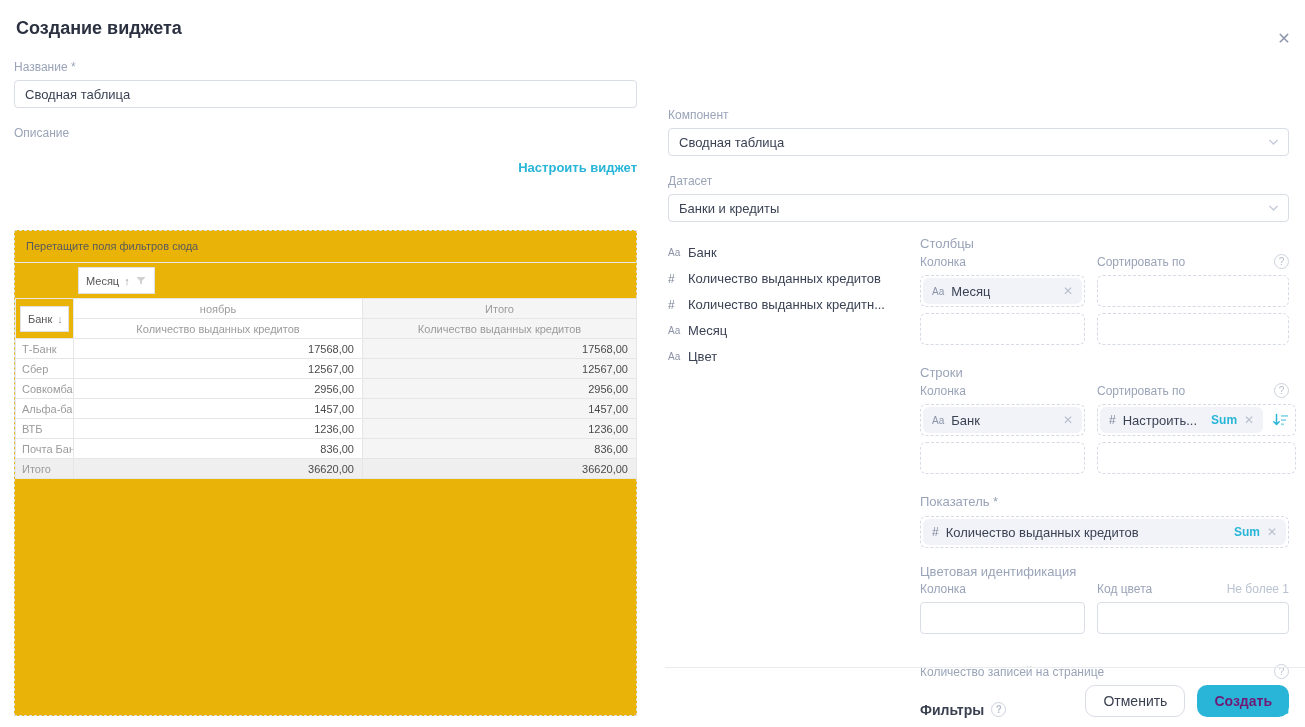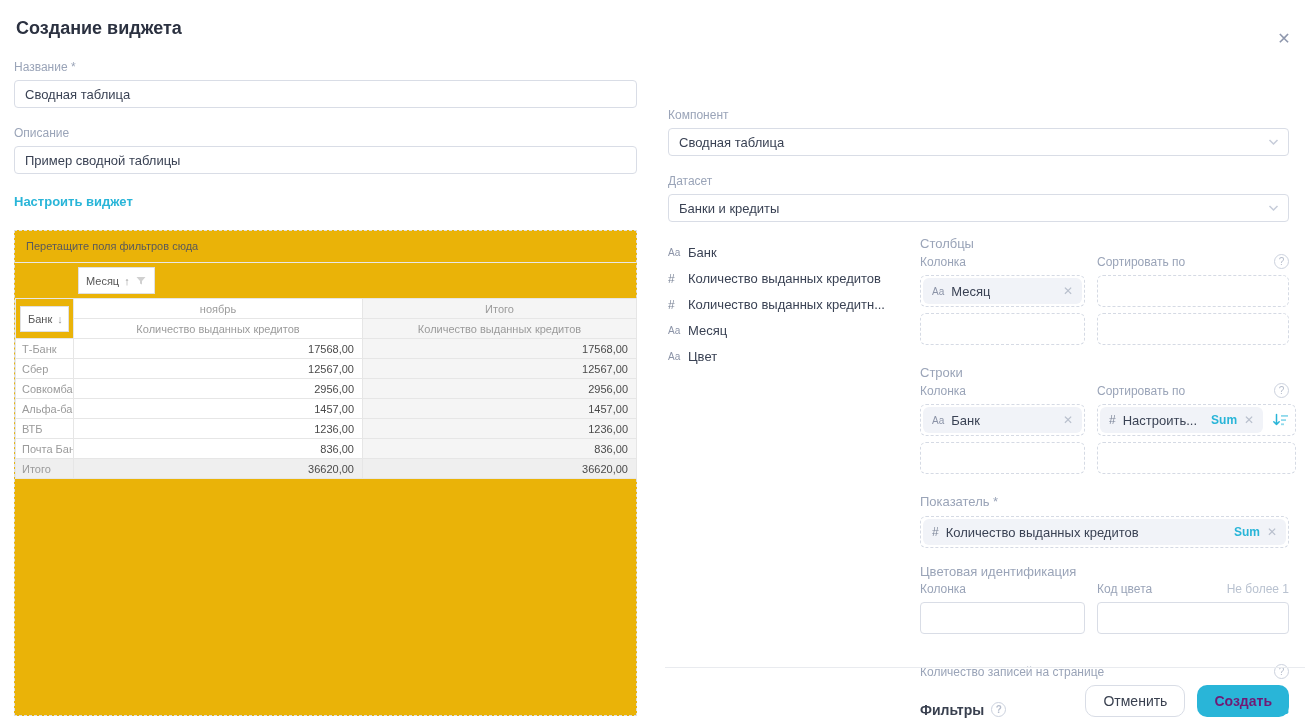--- a/index.html
+++ b/index.html
@@ -21,21 +21,21 @@
   }
   
   .modal-title{position:absolute;left:16px;top:18px;font-size:18px;font-weight:bold;color:#2b3140;}
   .close-btn{
     position:absolute;left:1272px;top:26px;width:24px;height:24px;border:none;background:none;
     color:#8e97ad;font-size:16px;cursor:pointer;display:flex;align-items:center;justify-content:center;
   }
   
   .left-col{position:absolute;left:14px;top:60px;width:623px;}
   .field-label{display:block;margin-bottom:6px;}
-  .configure-row{margin-top:18px;height:18px;}
+  .configure-row{text-align:right;margin-top:18px;height:18px;}
   .link{color:#29b5d8;font-size:13px;font-weight:bold;text-decoration:none;cursor:pointer;}
   
   .pivot{
     position:absolute;left:0;top:170px;width:623px;height:486px;box-sizing:border-box;
     border:1px dashed #dcdfe4;background:#eab308;font-size:11px;color:#555;
   }
   .pivot-filter-zone{height:31px;line-height:31px;padding-left:11px;color:#5a5a5a;border-bottom:1px solid #e8e8e8;}
   .pvt-btn{
     display:inline-flex;align-items:center;gap:5px;border:1px solid #e0e0e0;background:#fff;
     height:27px;padding:0 7px;font-size:11px;color:#555;cursor:pointer;
@@ -123,21 +123,20 @@
 
   <div class="modal-title">Создание виджета</div>
   <button class="close-btn">✕</button>
 
   <div class="left-col">
     <label class="lbl-slate field-label">Название *</label>
     <input class="input" value="Сводная таблица" style="">
 
     <div class="spacer18"></div>
     <label class="lbl-slate field-label">Описание</label>
-    <input class="input" value="Пример сводной таблицы" style="">
 
     <div class="configure-row">
       <a class="link accent" style="color: rgb(41, 181, 216);">Настроить виджет</a>
     </div>
 
     
     <div class="pivot">
       <div class="pivot-filter-zone">Перетащите поля фильтров сюда</div>
       <div class="pivot-colfield-row">
         <button class="pvt-btn">

